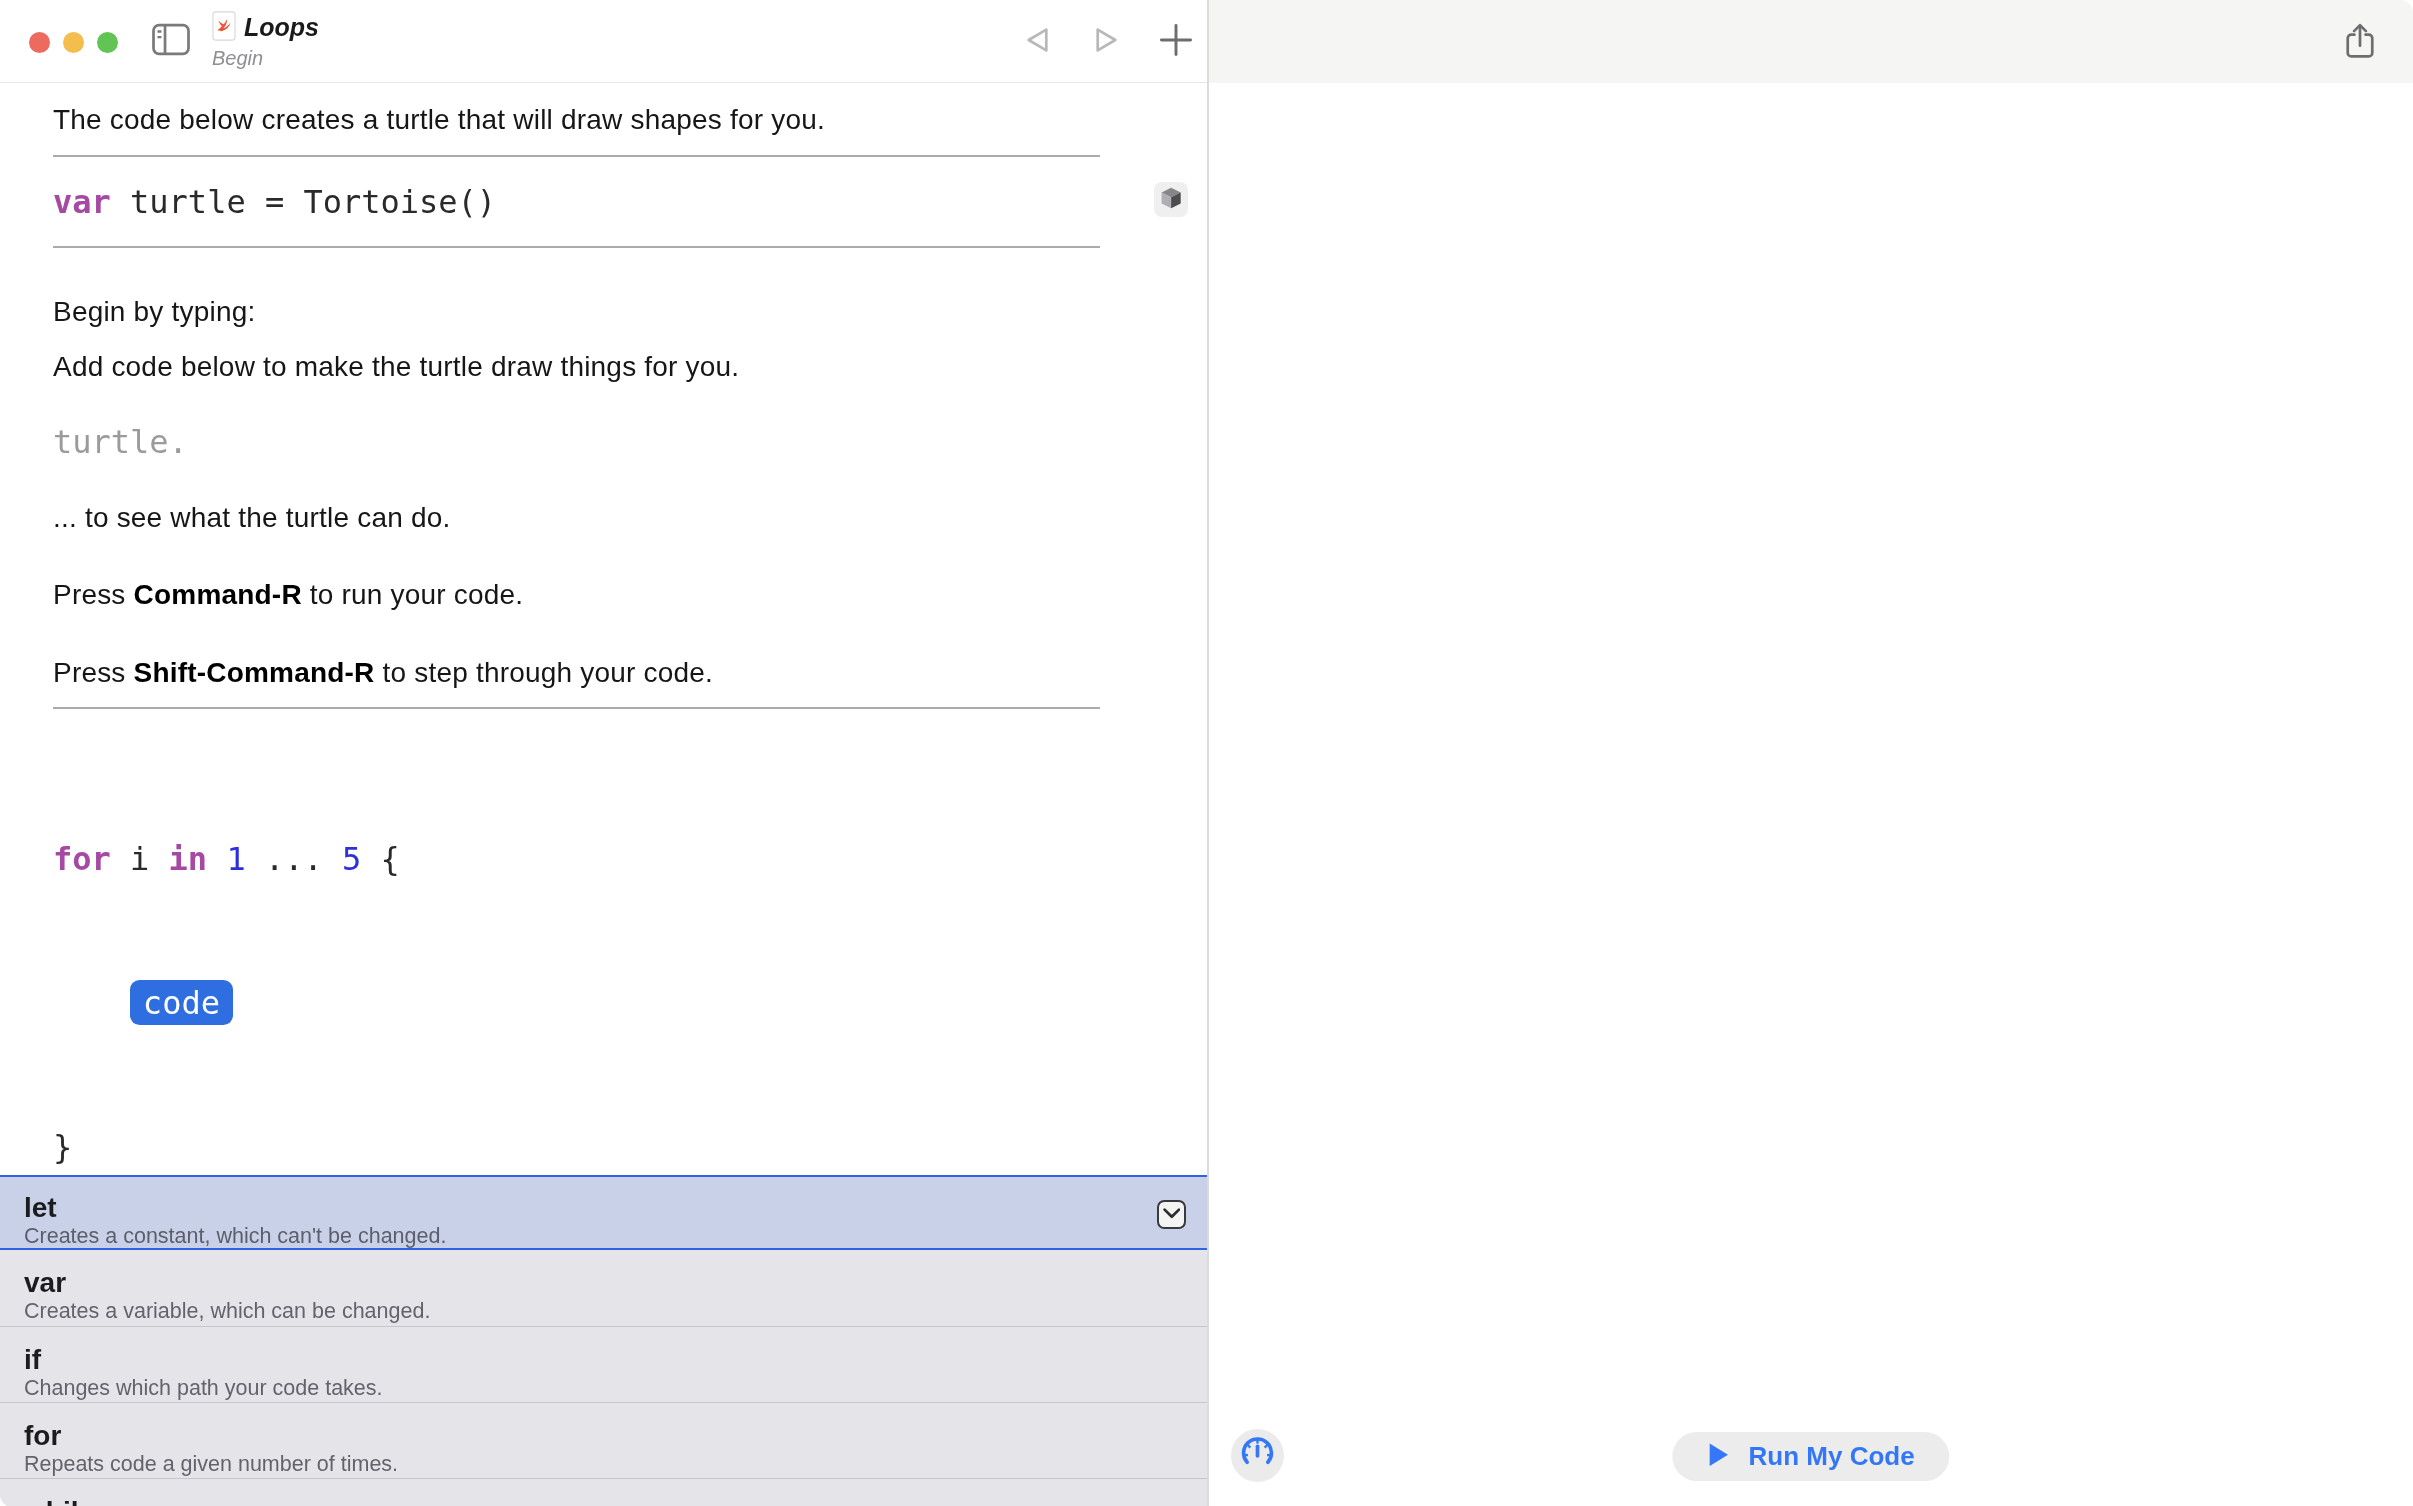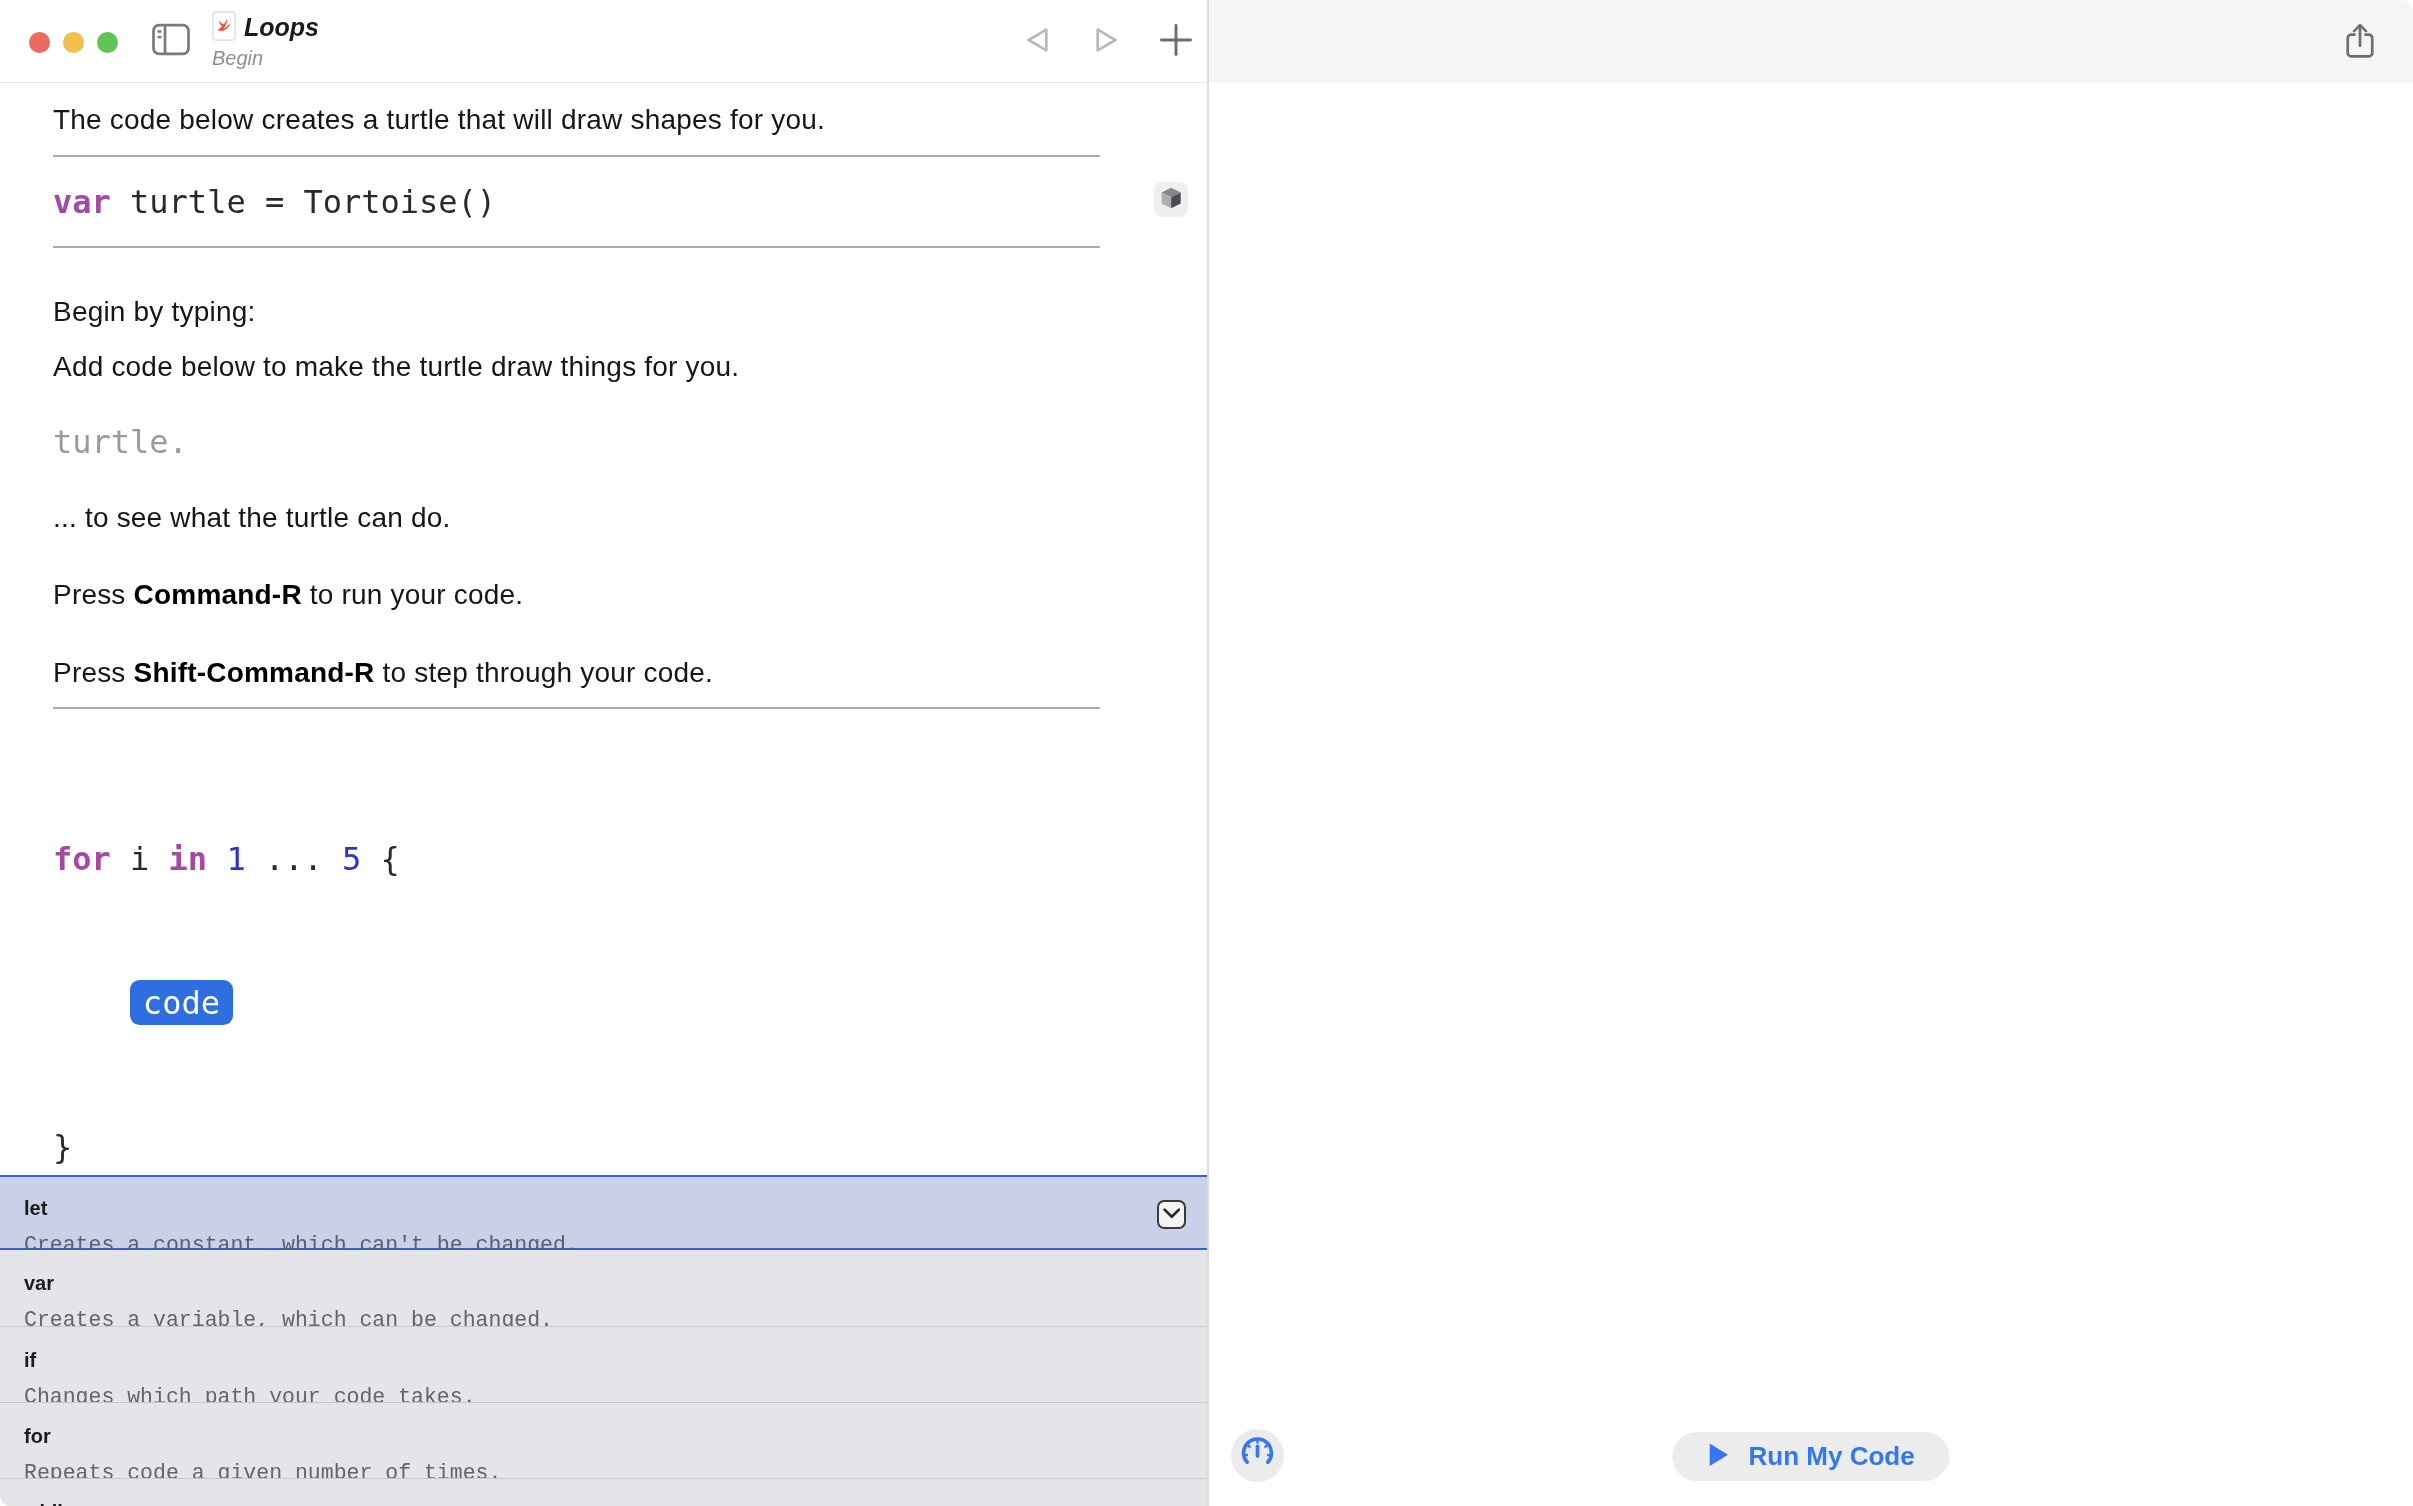--- a/index.html
+++ b/index.html
@@ -35,22 +35,22 @@
   .num { color:#2D2FD9; }
   .for-block { margin-top:30px; line-height:48px; }
   .token { display:inline-block; background:#2E6EE0; color:#fff; border-radius:9.6px; padding:1.6px 12.8px; line-height:42px; font-weight:400; }
   .cube-btn { position:absolute; top:99px; right:19px; width:34px; height:35px; border-radius:8px; background:#EFEFEF; }
 
   
   .completions { position:absolute; left:0; top:1175px; width:1207px; height:332px; background:#E4E4E9; }
   .comp-row { position:relative; padding:21px 0 0 24px; height:76px; background:#E4E4E9; }
   .comp-row.selected { height:75px; background:#C8D1E8; border-top:2.4px solid #2F62E4; border-bottom:2.4px solid #2F62E4; padding-top:19px; }
   .comp-row.sep { border-top:1.6px solid #C7C7CA; }
-  .comp-kw { font-size:20px; font-weight:700; color:#1C1C1E; line-height:24px; }
-  .comp-desc { font-size:21.5px; color:#63636B; line-height:24px; margin-top:13px;font-family:Liberation Mono, monospace; }
+  .comp-kw { font-size:28px; font-weight:700; color:#1C1C1E; line-height:24px; }
+  .comp-desc { font-size:21.5px; color:#63636B; line-height:24px; margin-top:4px; }
   .comp-row.selected .comp-desc { color:#5C5F6B; }
   .chevron-btn { position:absolute; right:21px; top:23px; width:29px; height:29px; border:2.4px solid #3A3A3C; border-radius:7.2px; background:#F4F4F2; }
 
   
   .right-pane { position:absolute; left:1207px; top:0; width:1207px; height:1507px; background:#fff; border-left:2.4px solid #DBDBDB; }
   .right-toolbar { position:relative; height:83px; background:#F5F5F4; }
   .share-btn { position:absolute; right:37px; top:21px; width:35px; height:42px; }
   .live-canvas { position:absolute; left:0; top:83px; width:1204px; height:1309px; background:#fff; }
   .bottom-bar { position:absolute; left:0; bottom:0; width:1204px; height:104px; background:#fff; }
   .speed-btn { position:absolute; left:22.3px; bottom:25.5px; width:53px; height:53px; border-radius:50%; background:#EBEBEC; display:flex; align-items:center; justify-content:center; }

